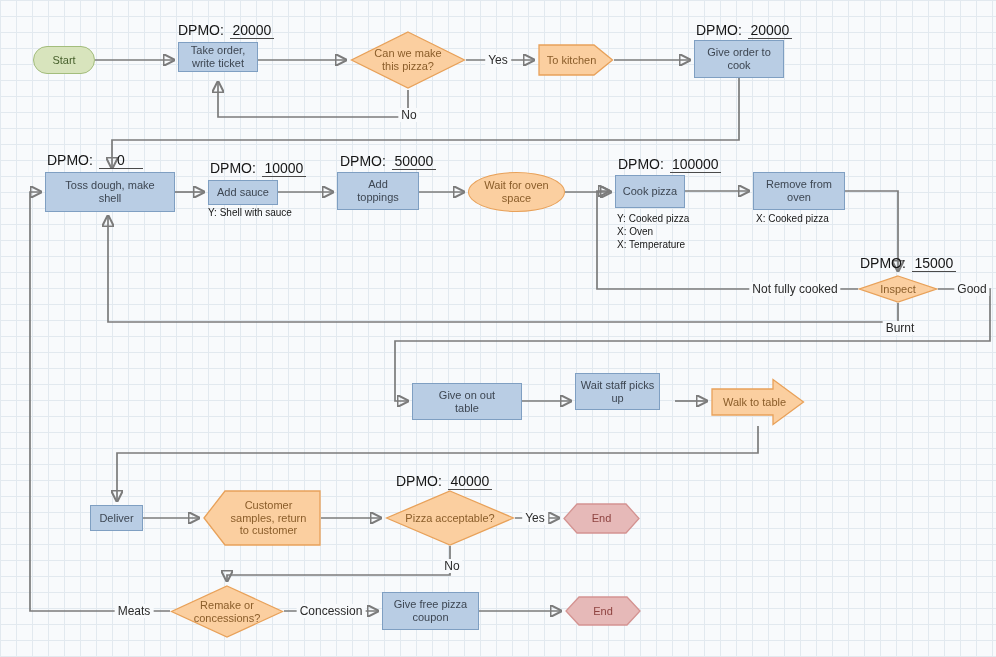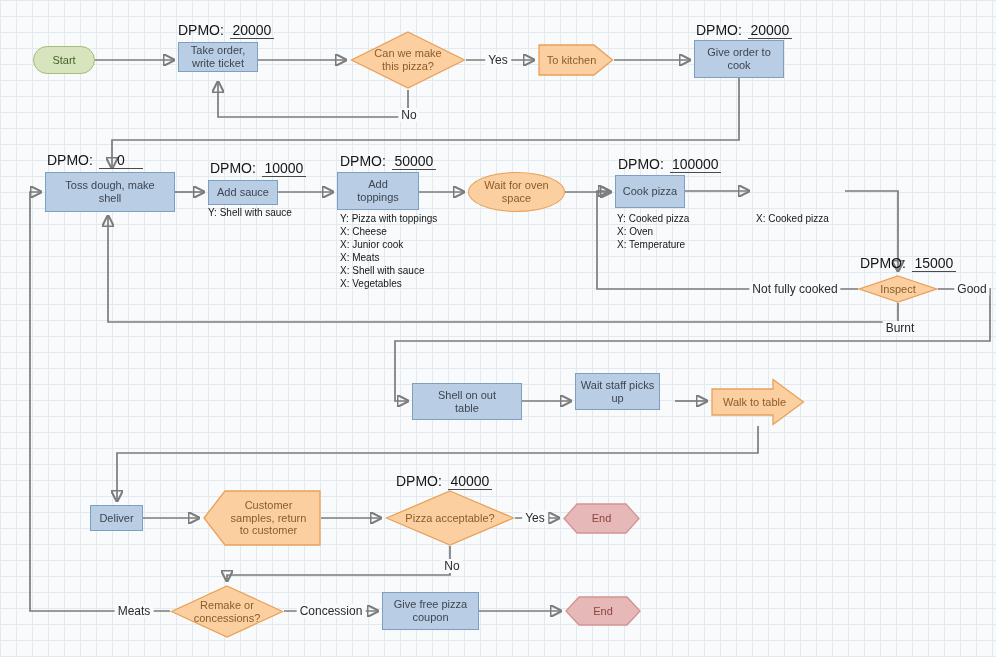--- a/index.html
+++ b/index.html
@@ -124,63 +124,58 @@
     <div>Y: Shell with sauce</div>
   </div>
 
   <div class="dpmo" style="left:340px;top:153px">
     <span>DPMO:</span>
     <span class="v">50000</span>
   </div>
   <div class="node rect" style="left:337px;top:172px;width:82px;height:38px">
     <span class="lbl" style="max-width:56px">Add toppings</span>
   </div>
-  <div class="notes" style="left:340px;top:212px">
-    <div>Y: Pizza with toppings</div>
-    <div>X: Cheese</div>
-    <div>X: Junior cook</div>
-    <div>X: Meats</div>
-    <div>X: Shell with sauce</div>
-    <div>X: Vegetables</div>
-  </div>
 
   <div class="node ellipse" style="left:468px;top:172px;width:97px;height:40px">
     <span class="lbl" style="max-width:80px">Wait for oven space</span>
   </div>
 
   <div class="dpmo" style="left:618px;top:156px">
     <span>DPMO:</span>
     <span class="v">100000</span>
   </div>
   <div class="node rect" style="left:615px;top:175px;width:70px;height:33px">
     <span class="lbl">Cook pizza</span>
   </div>
   <div class="notes" style="left:617px;top:212px">
     <div>Y: Cooked pizza</div>
     <div>X: Oven</div>
     <div>X: Temperature</div>
   </div>
 
+  <div class="node rect" style="left:753px;top:172px;width:92px;height:38px">
+    <span class="lbl" style="max-width:76px">Remove from oven</span>
+  </div>
   <div class="notes" style="left:756px;top:212px">
     <div>X: Cooked pizza</div>
   </div>
 
   <div class="dpmo" style="left:860px;top:255px">
     <span>DPMO:</span>
     <span class="v">15000</span>
   </div>
   <div class="node svgshape alt-text" style="left:858px;top:275px;width:80px;height:28px">
     <svg viewBox="0 0 80 28" preserveAspectRatio="none">
         <polygon class="alt-poly" points="40,1 78.5,14 40,27 1.5,14"></polygon>
       </svg>
     <span class="lbl">Inspect</span>
   </div>
 
   <div class="node rect" style="left:412px;top:383px;width:110px;height:37px">
-    <span class="lbl" style="max-width:80px">Shell on out table</span>
+    <span class="lbl" style="max-width:80px">Give on out table</span>
   </div>
   <div class="node rect" style="left:575px;top:373px;width:85px;height:37px">
     <span class="lbl" style="max-width:88px">Wait staff picks up</span>
   </div>
   <div class="node svgshape alt-text" style="left:711px;top:378px;width:94px;height:48px">
     <svg viewBox="0 0 94 48" preserveAspectRatio="none">
         <polygon class="alt-poly" points="1,11 62,11 62,1.5 92.5,24 62,46.5 62,37 1,37"></polygon>
       </svg>
     <span class="lbl" style="padding-right:10px;white-space:nowrap">Walk to table</span>
   </div>

